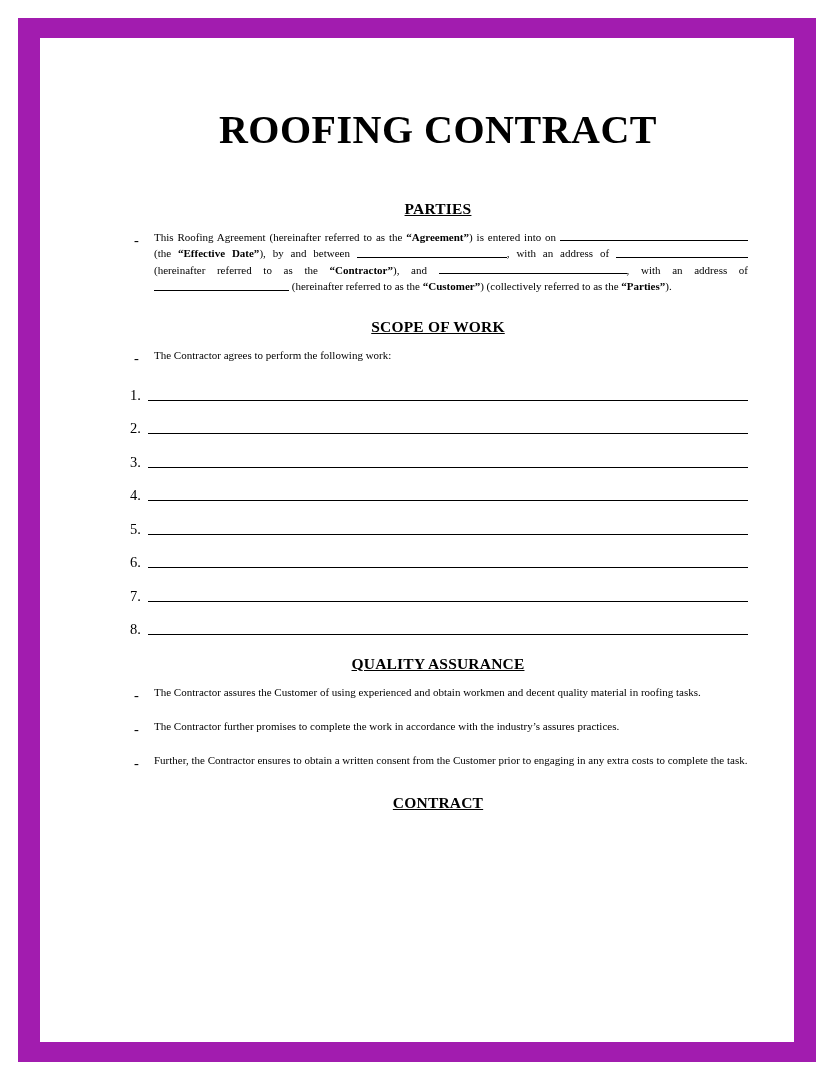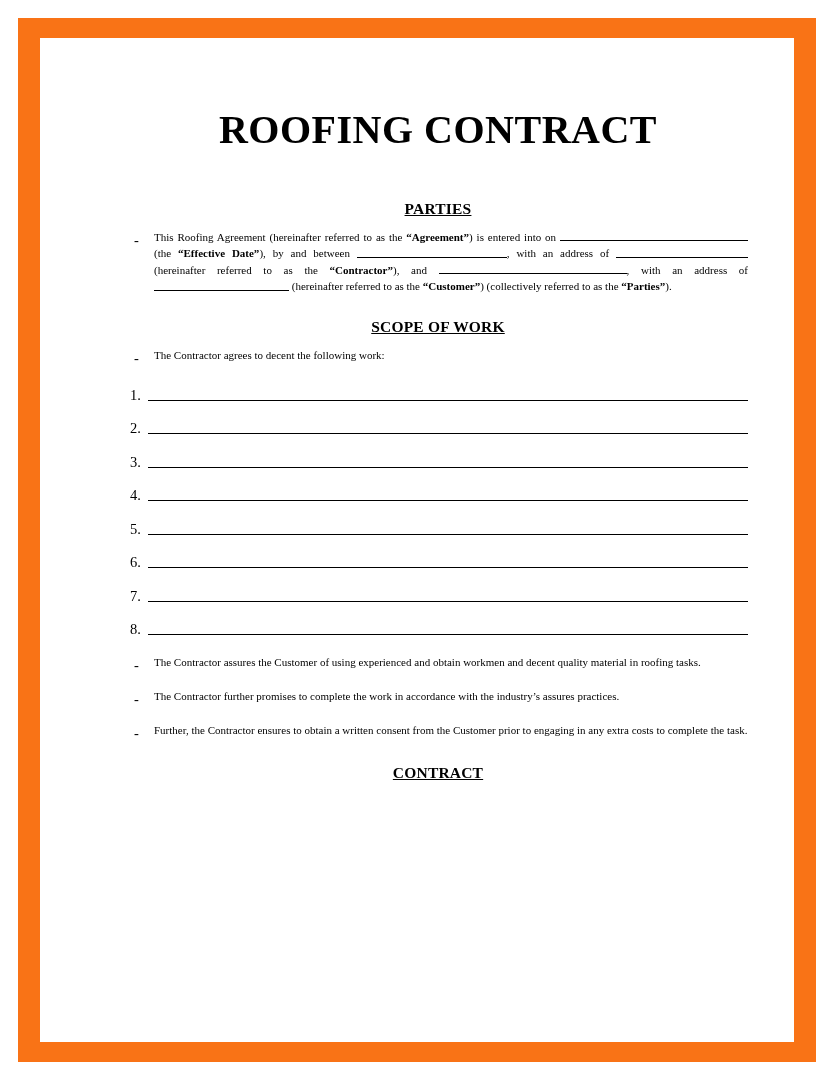--- a/index.html
+++ b/index.html
@@ -11,21 +11,21 @@
     height: 1080px;
     background: #ffffff;
     font-family: "Liberation Serif", serif;
   }
   .page-frame {
     position: absolute;
     left: 18px;
     top: 18px;
     width: 798px;
     height: 1044px;
-    background: #f97316;
+    background: #a21caf;
     box-sizing: border-box;
   }
   .page-inner {
     position: absolute;
     left: 22px;
     top: 20px;
     right: 22px;
     bottom: 20px;
     background: #ffffff;
   }
@@ -130,21 +130,21 @@
 
       <div class="bullet-row">
         <div class="bullet-dash">-</div>
         <div class="bullet-text"><span>This Roofing Agreement (hereinafter referred to as the </span><b>“Agreement”</b><span>) is entered into on </span><span class="blank b-long"></span><span> (the </span><b>“Effective Date”</b><span>), by and between </span><span class="blank b-mid"></span><span>, with an address of </span><span class="blank b-addr"></span><span> (hereinafter referred to as the </span><b>“Contractor”</b><span>), and </span><span class="blank b-long"></span><span>, with an address of </span><span class="blank b-addr2"></span><span> (hereinafter referred to as the </span><b>“Customer”</b><span>) (collectively referred to as the </span><b>“Parties”</b><span>).</span></div>
       </div>
 
       <div class="section-heading block-section">SCOPE OF WORK</div>
 
       <div class="bullet-row">
         <div class="bullet-dash">-</div>
-        <div class="bullet-text no-justify">The Contractor agrees to decent the following work:</div>
+        <div class="bullet-text no-justify">The Contractor agrees to perform the following work:</div>
       </div>
 
       <ul class="numbered-list">
         <li>
             <span class="num-label">1.</span>
             <span class="num-rule"></span>
           </li>
         <li>
             <span class="num-label">2.</span>
             <span class="num-rule"></span>
@@ -168,20 +168,21 @@
         <li>
             <span class="num-label">7.</span>
             <span class="num-rule"></span>
           </li>
         <li>
             <span class="num-label">8.</span>
             <span class="num-rule"></span>
           </li>
       </ul>
 
+      <div class="section-heading">QUALITY ASSURANCE</div>
 
       <div class="bullet-row qa-item">
         <div class="bullet-dash">-</div>
         <div class="bullet-text">The Contractor assures the Customer of using experienced and obtain workmen and decent quality material in roofing tasks.</div>
       </div>
 
       <div class="bullet-row qa-item">
         <div class="bullet-dash">-</div>
         <div class="bullet-text">The Contractor further promises to complete the work in accordance with the industry’s assures practices.</div>
       </div>

